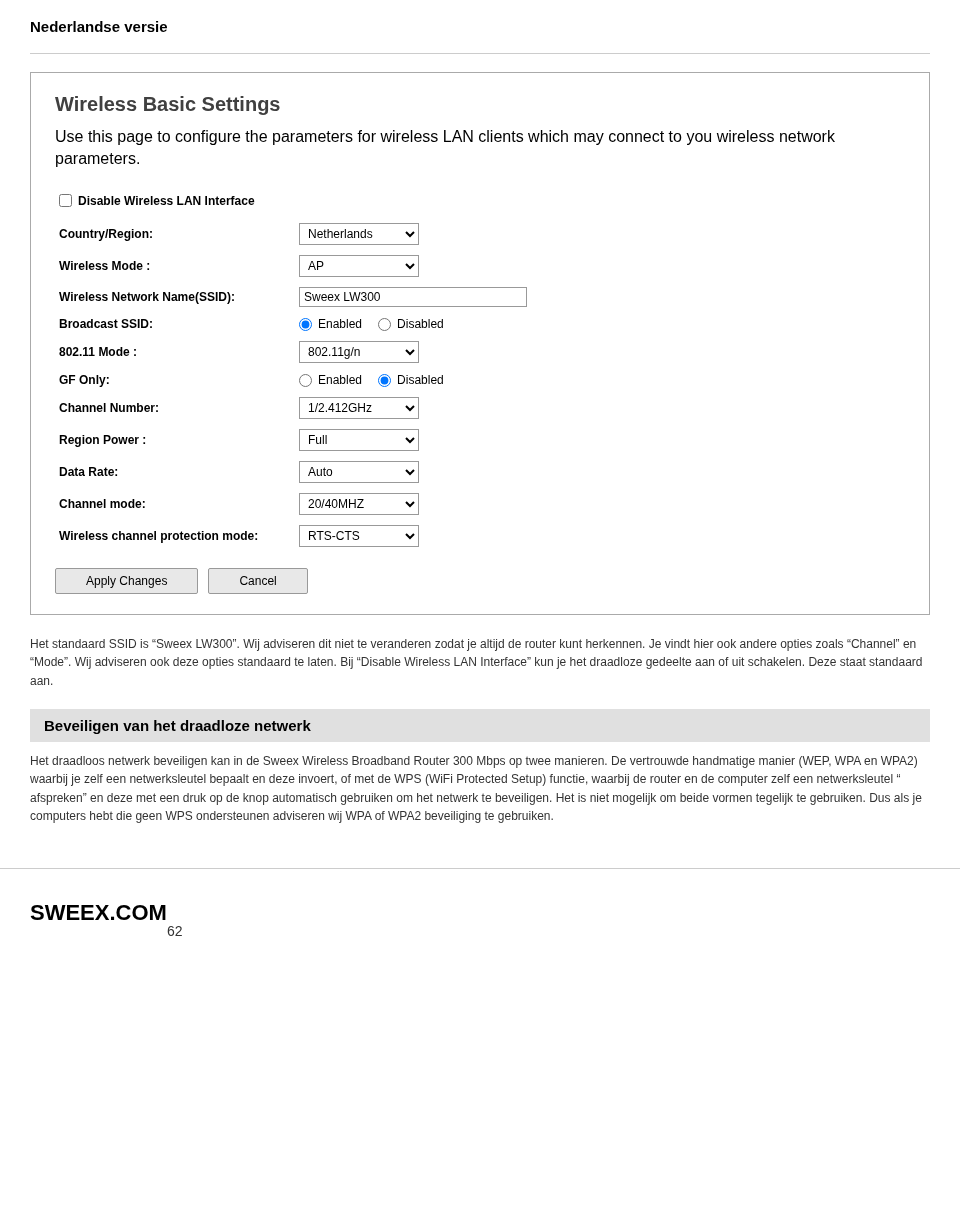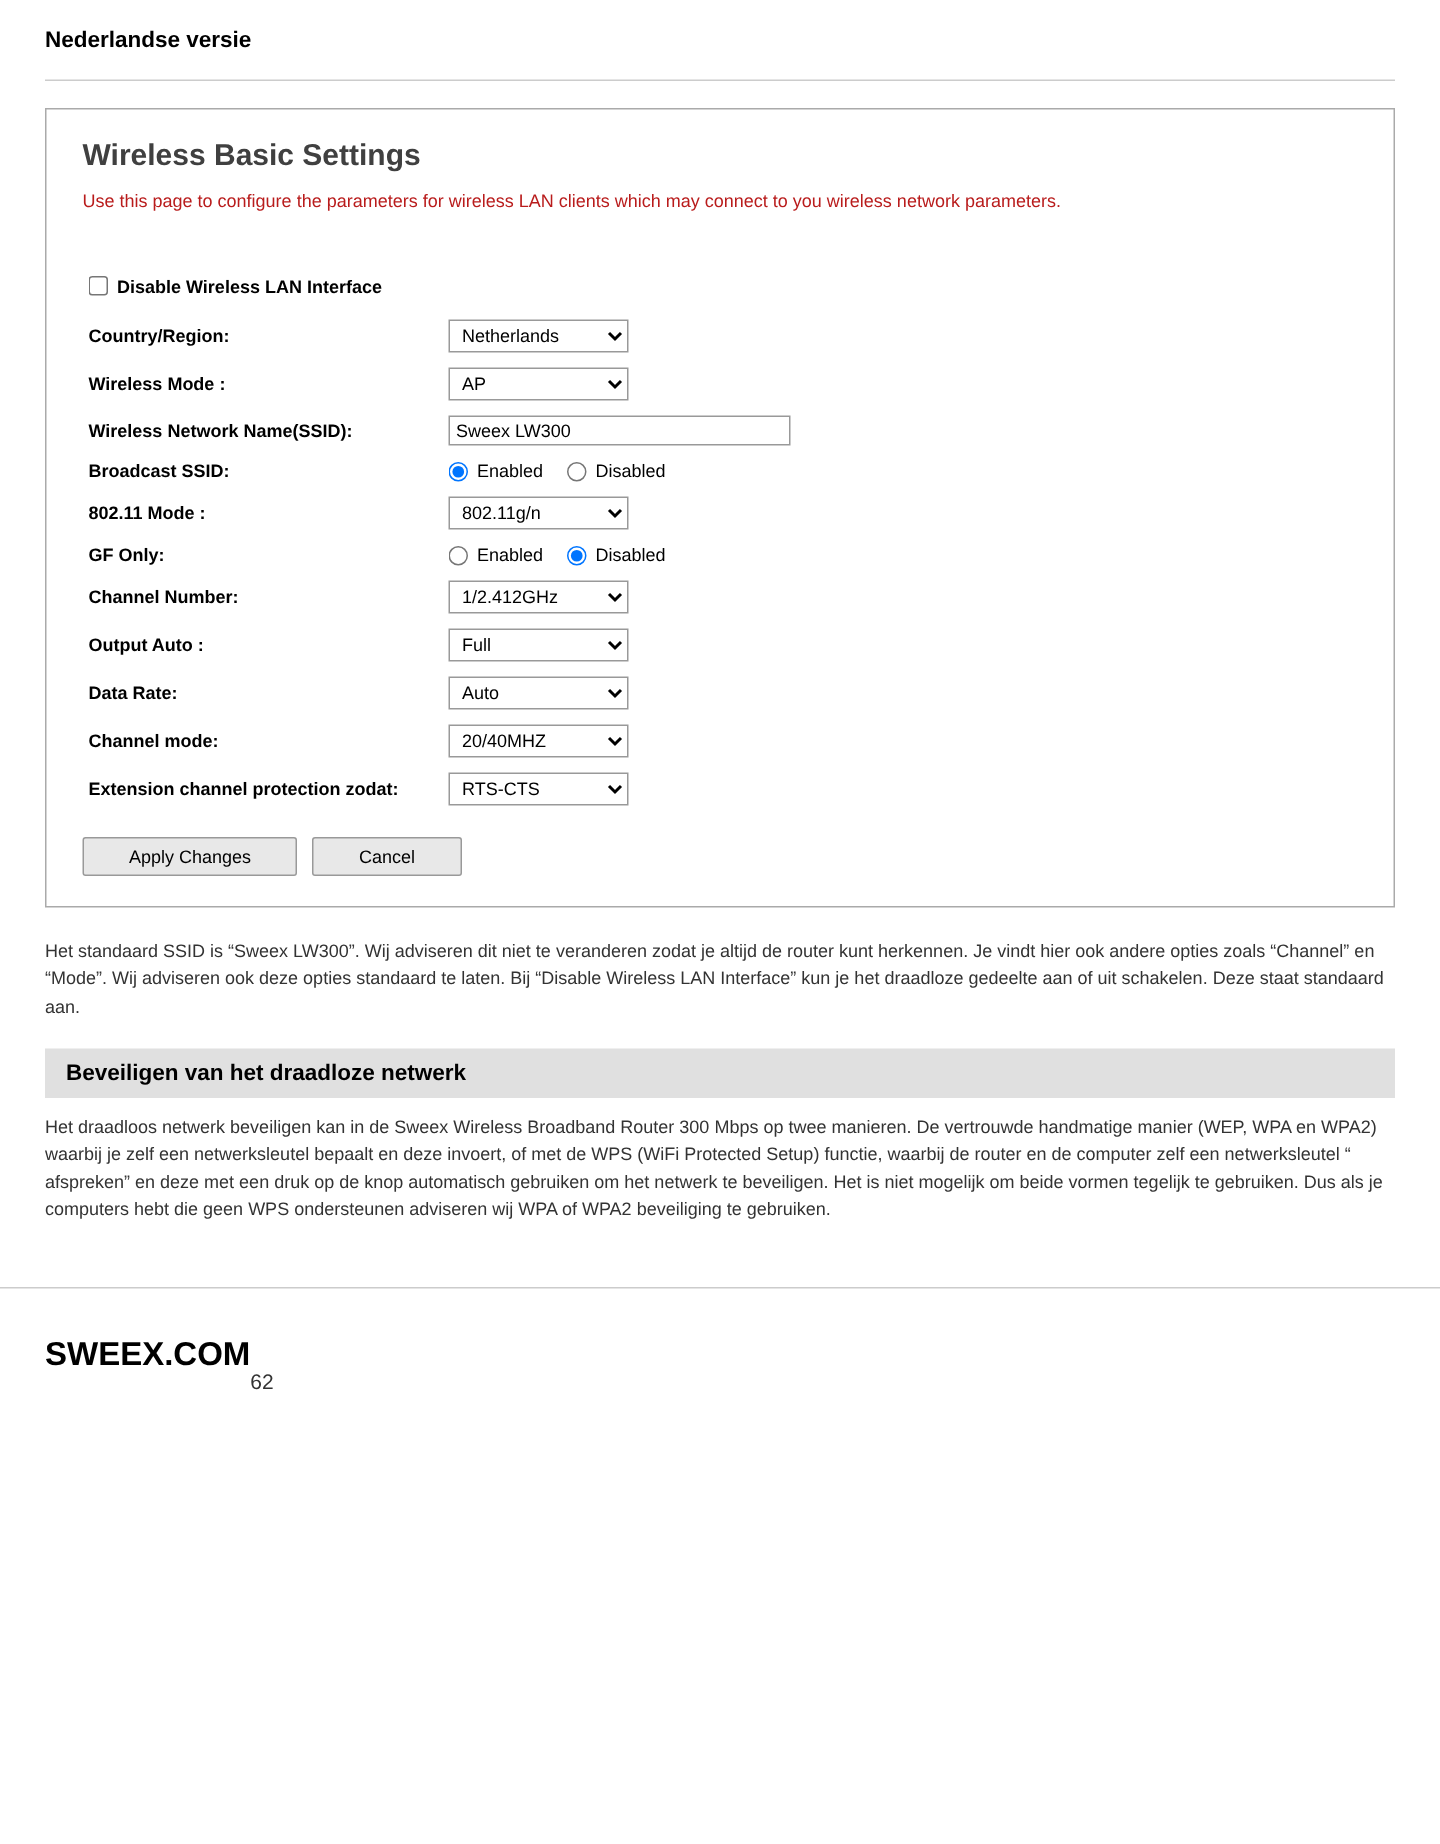--- a/index.html
+++ b/index.html
@@ -38,23 +38,23 @@
     }
 
     .settings-title {
       font-size: 20px;
       font-weight: bold;
       margin-bottom: 10px;
       color: #404040;
     }
 
     .settings-desc {
-      font-size: 12px;
-      color: #b91c1c;
-      margin-bottom: 36px;
+      font-size: 16px;
+      color: #000000;
+      margin-bottom: 18px;
       line-height: 1.4;
     }
 
     .settings-table {
       width: 100%;
       border-collapse: collapse;
     }
 
     .settings-table tr {
       border-bottom: none;
@@ -287,21 +287,21 @@
           <select>
             <option>1/2.412GHz</option>
             <option>2/2.417GHz</option>
             <option>6/2.437GHz</option>
             <option>11/2.462GHz</option>
           </select>
         </td>
       </tr>
 
       <tr>
-        <td class="label-cell">Output Auto :</td>
+        <td class="label-cell">Region Power :</td>
         <td class="value-cell">
           <select>
             <option>Full</option>
             <option>Half</option>
             <option>Quarter</option>
           </select>
         </td>
       </tr>
 
       <tr>
@@ -320,21 +320,21 @@
         <td class="label-cell">Channel mode:</td>
         <td class="value-cell">
           <select>
             <option>20/40MHZ</option>
             <option>20MHZ</option>
           </select>
         </td>
       </tr>
 
       <tr>
-        <td class="label-cell">Extension channel protection zodat:</td>
+        <td class="label-cell">Wireless channel protection mode:</td>
         <td class="value-cell">
           <select>
             <option>RTS-CTS</option>
             <option>CTS-Only</option>
             <option>None</option>
           </select>
         </td>
       </tr>
     </tbody>
       </table>

